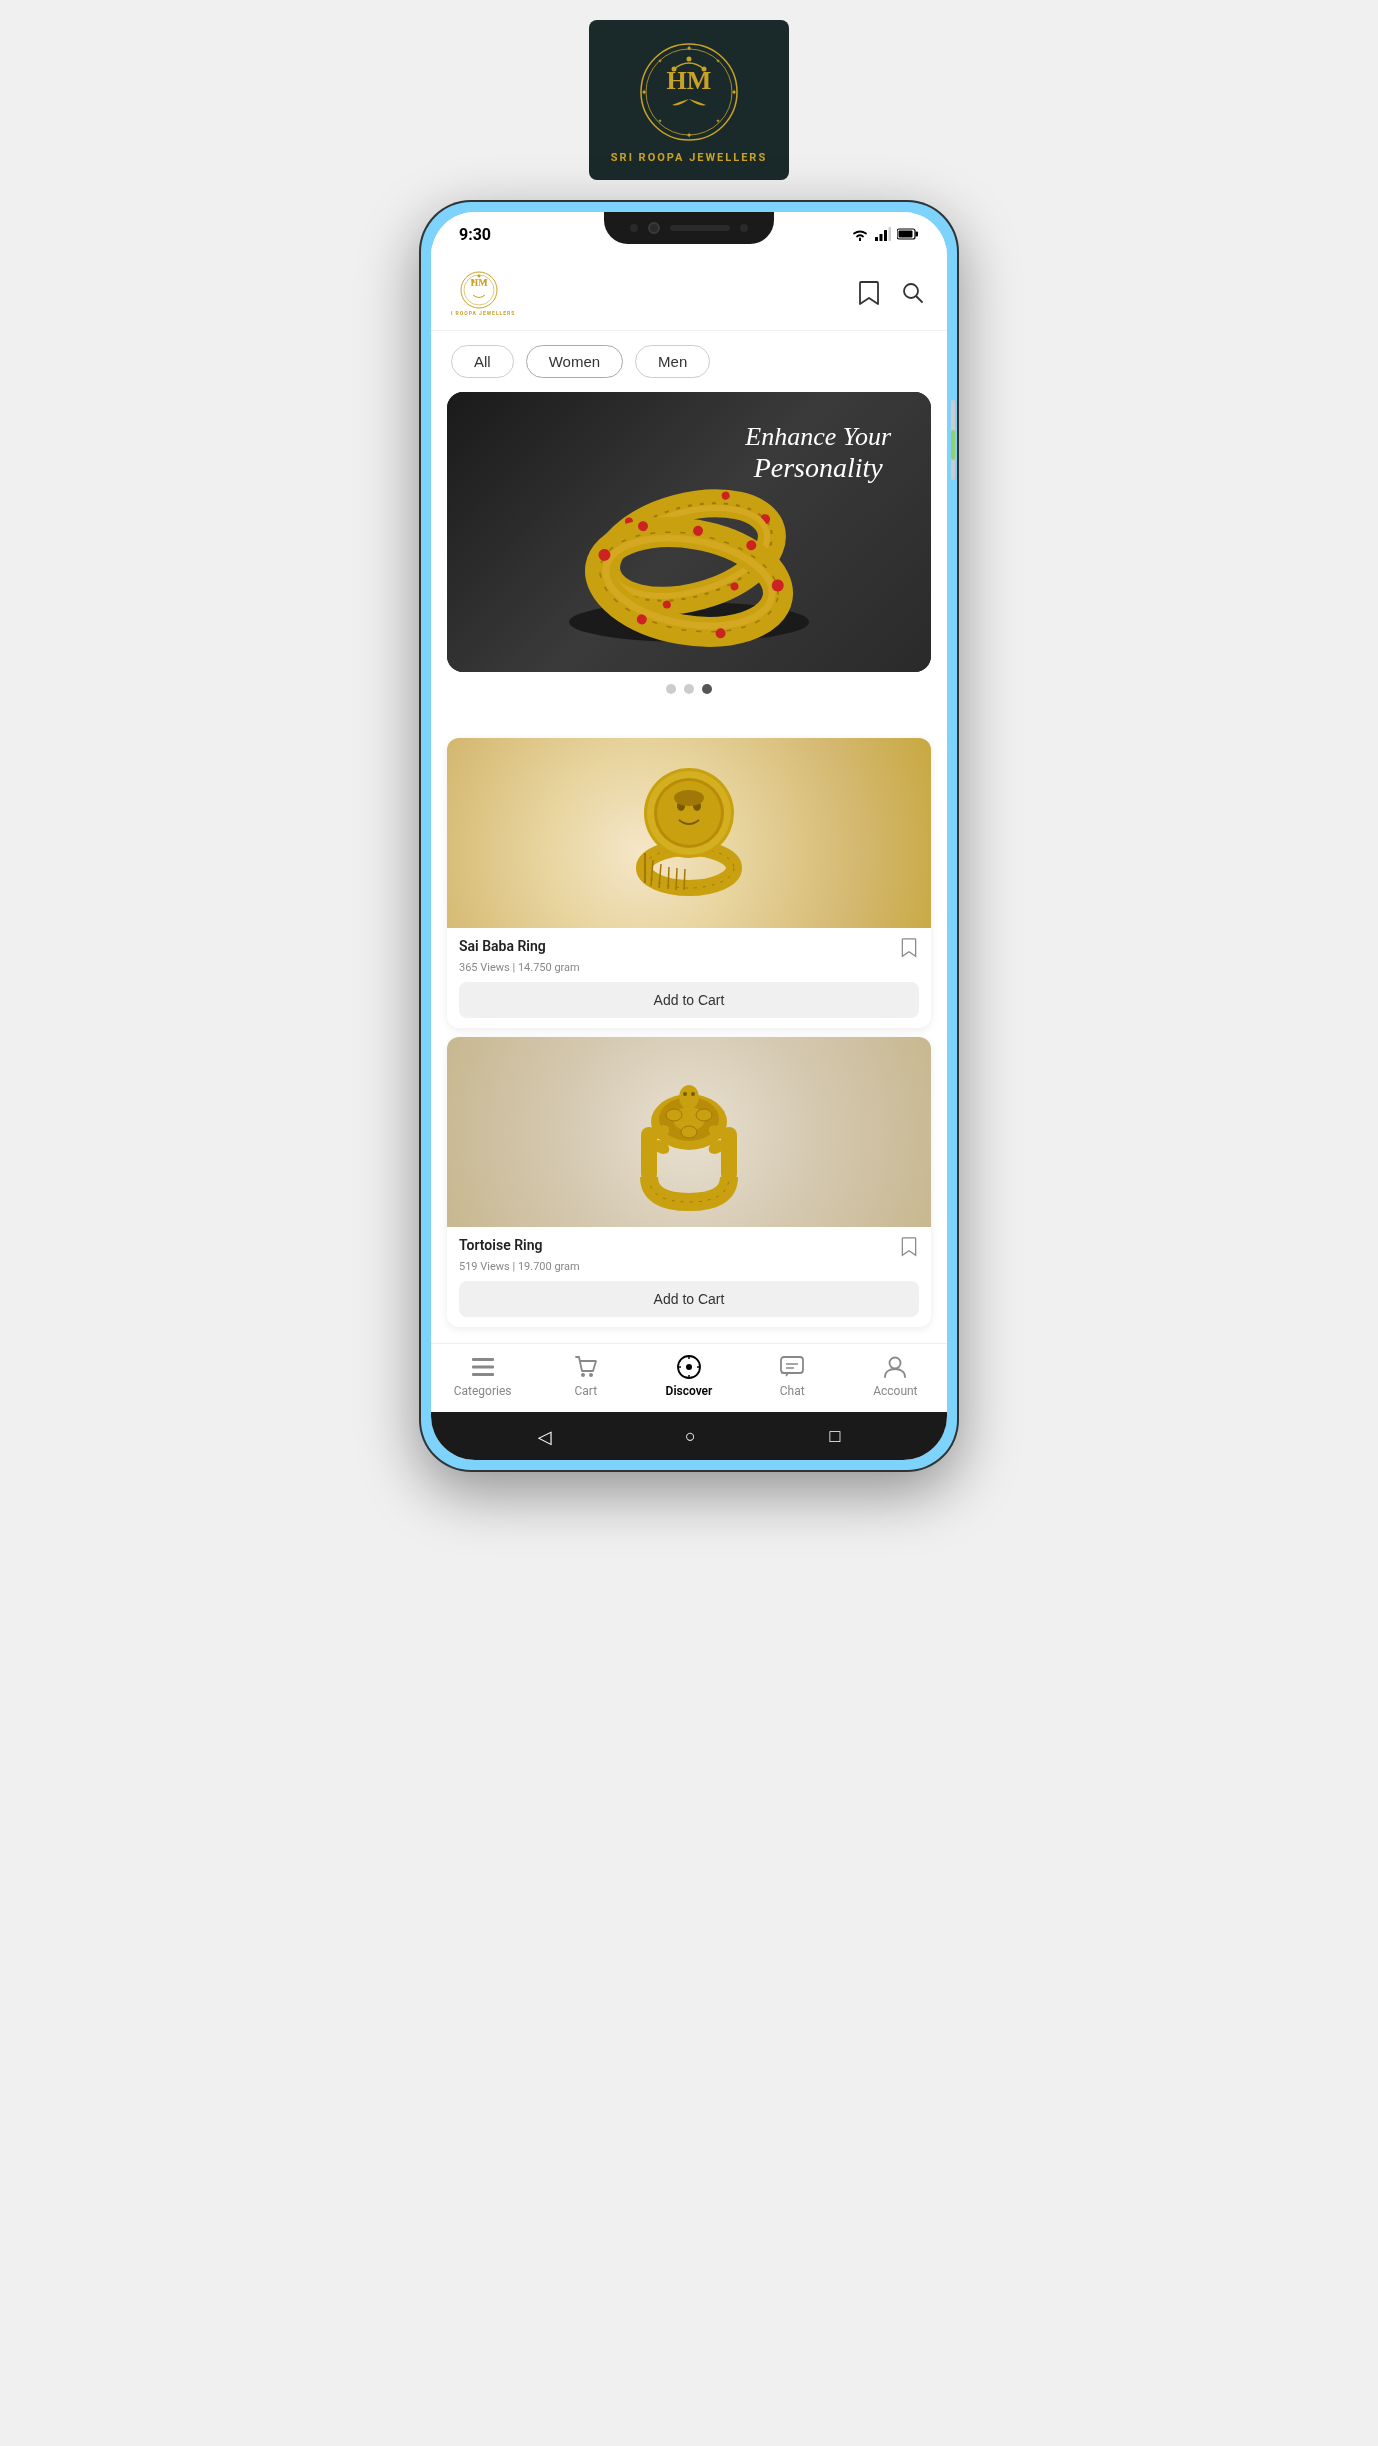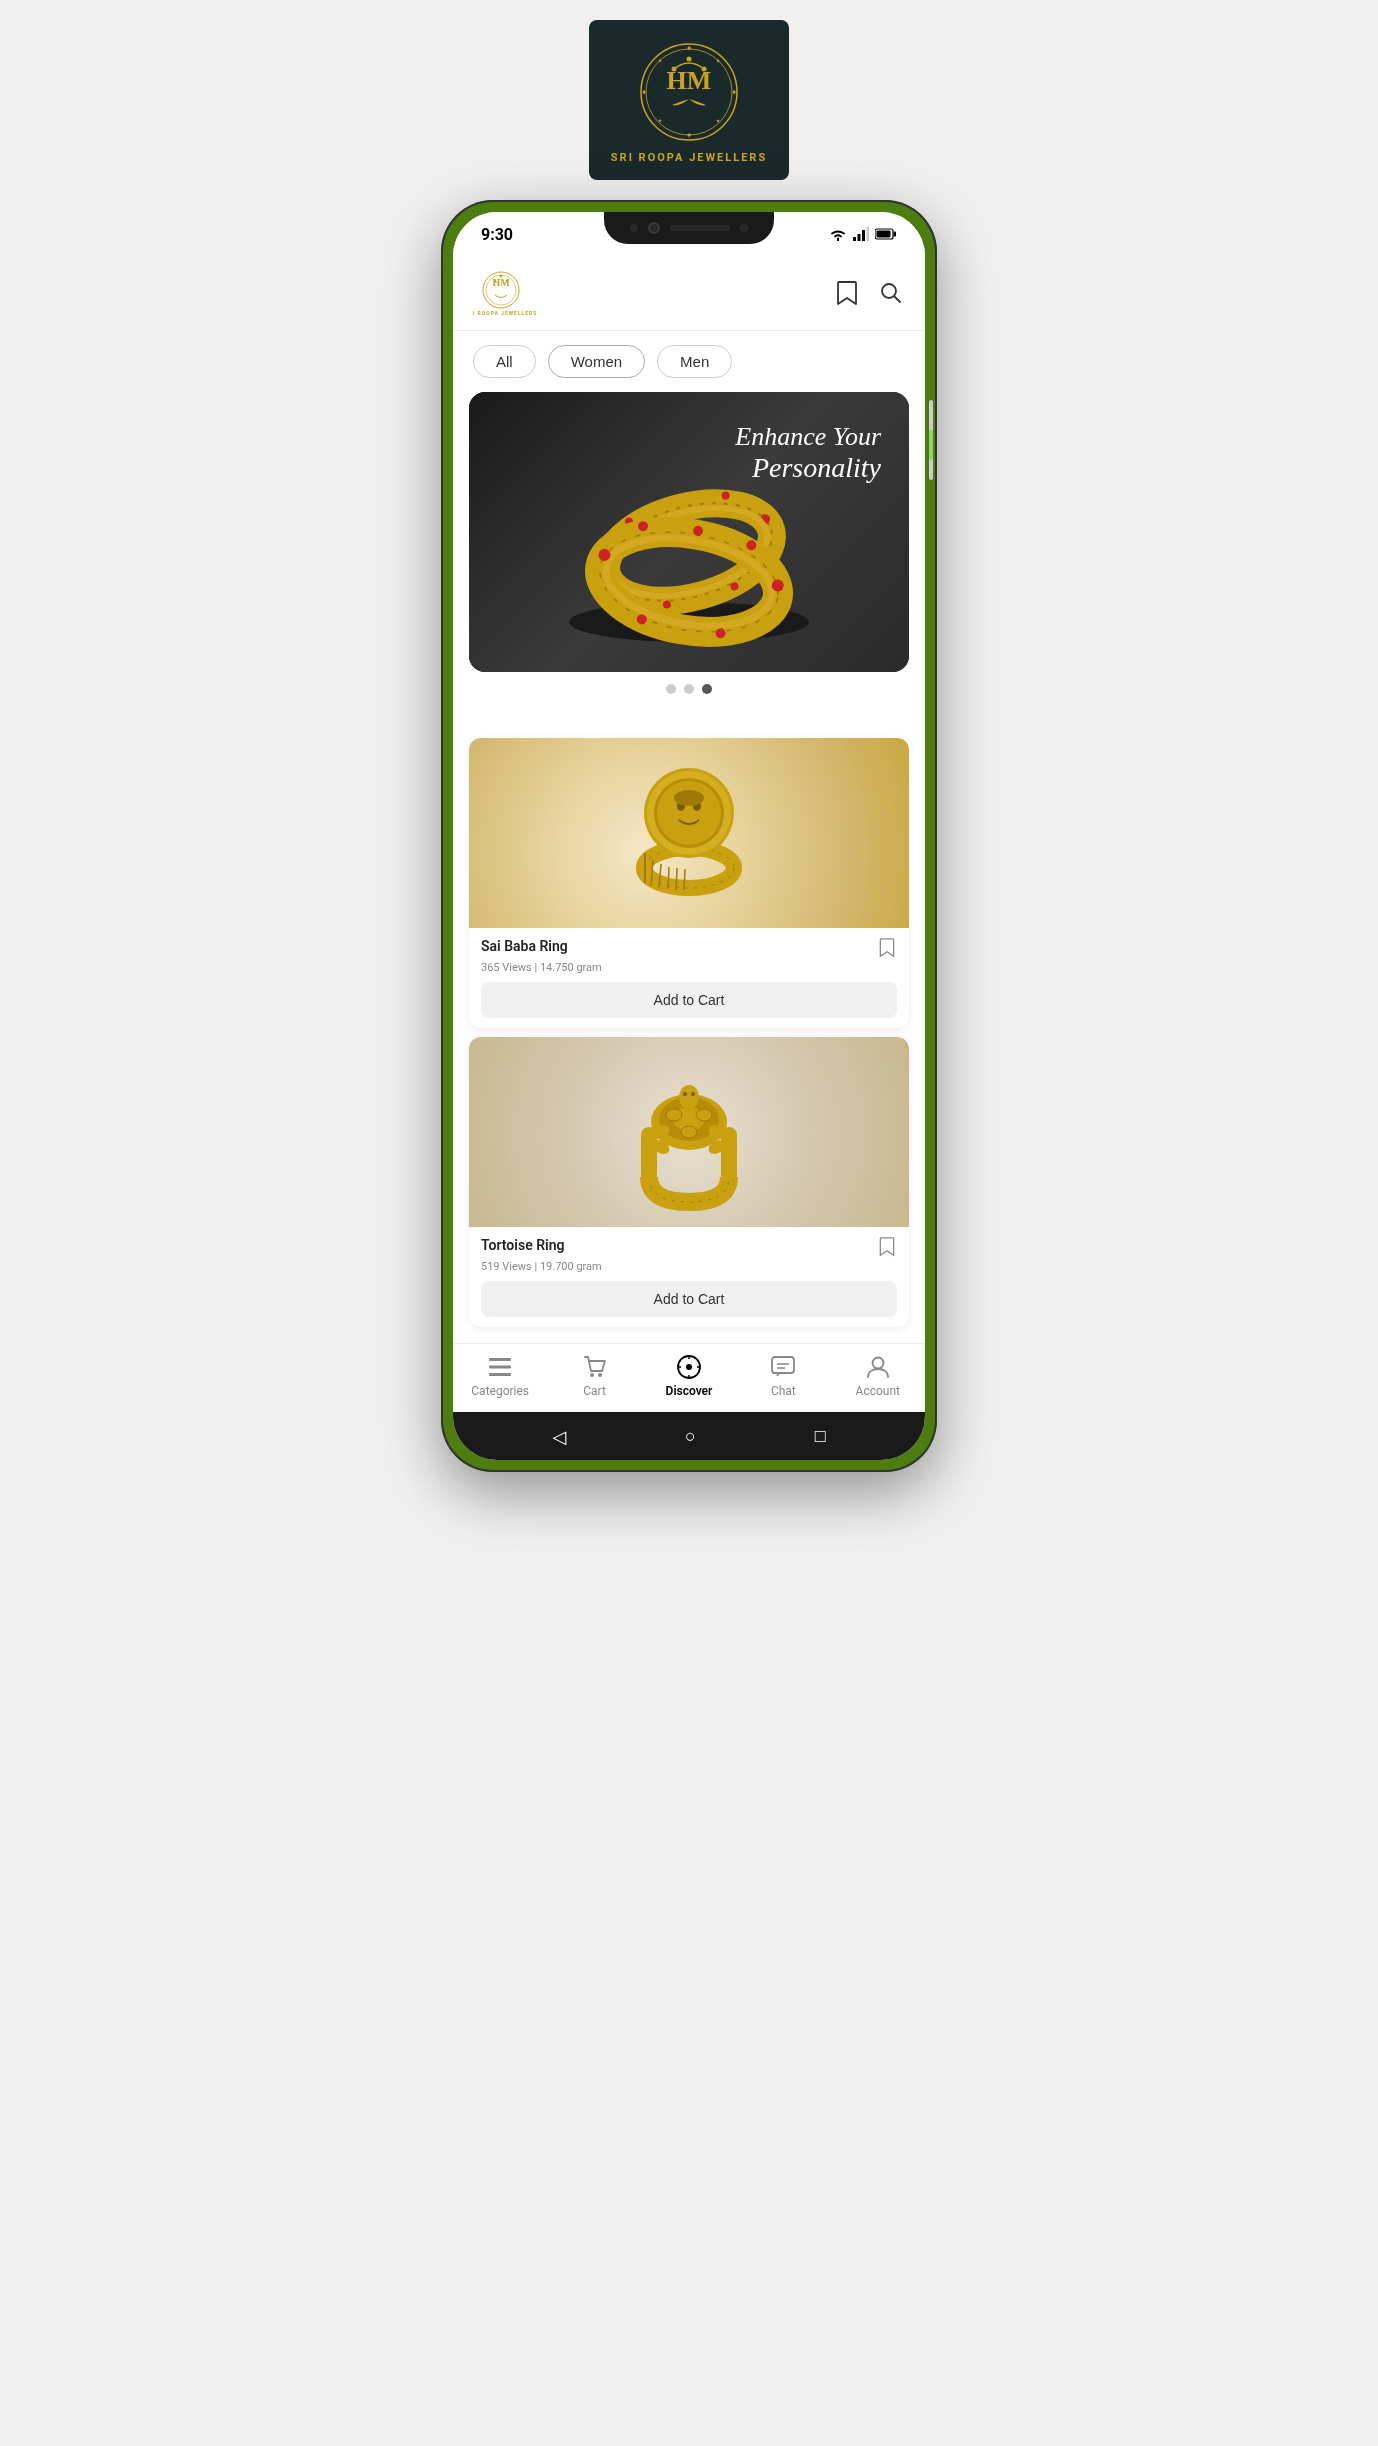--- a/index.html
+++ b/index.html
@@ -51,22 +51,22 @@
       color: #c9a227;
       font-size: 11px;
       font-weight: 700;
       letter-spacing: 2px;
       text-align: center;
       margin-top: 4px;
     }
 
     
     .phone-shell {
-      width: 496px;
-      background: #4d7c0f;
+      width: 540px;
+      background: #7dd3fc;
       border-radius: 52px;
       padding: 12px;
       box-shadow: 0 20px 60px rgba(0,0,0,0.4), inset 0 0 0 2px #333;
       position: relative;
     }
 
     .phone-inner {
       background: #fff;
       border-radius: 44px;
       overflow: hidden;
@@ -217,22 +217,22 @@
       position: relative;
       display: flex;
       align-items: flex-end;
       justify-content: center;
       padding-bottom: 20px;
     }
 
     .banner-text {
       position: absolute;
       top: 30px;
-      right: 28px;
-      text-align: right;
+      right: 40px;
+      text-align: center;
       color: #fff;
       font-family: 'Georgia', serif;
       font-style: italic;
     }
 
     .banner-text-line1 {
       font-size: 26px;
       display: block;
       font-weight: 400;
     }

